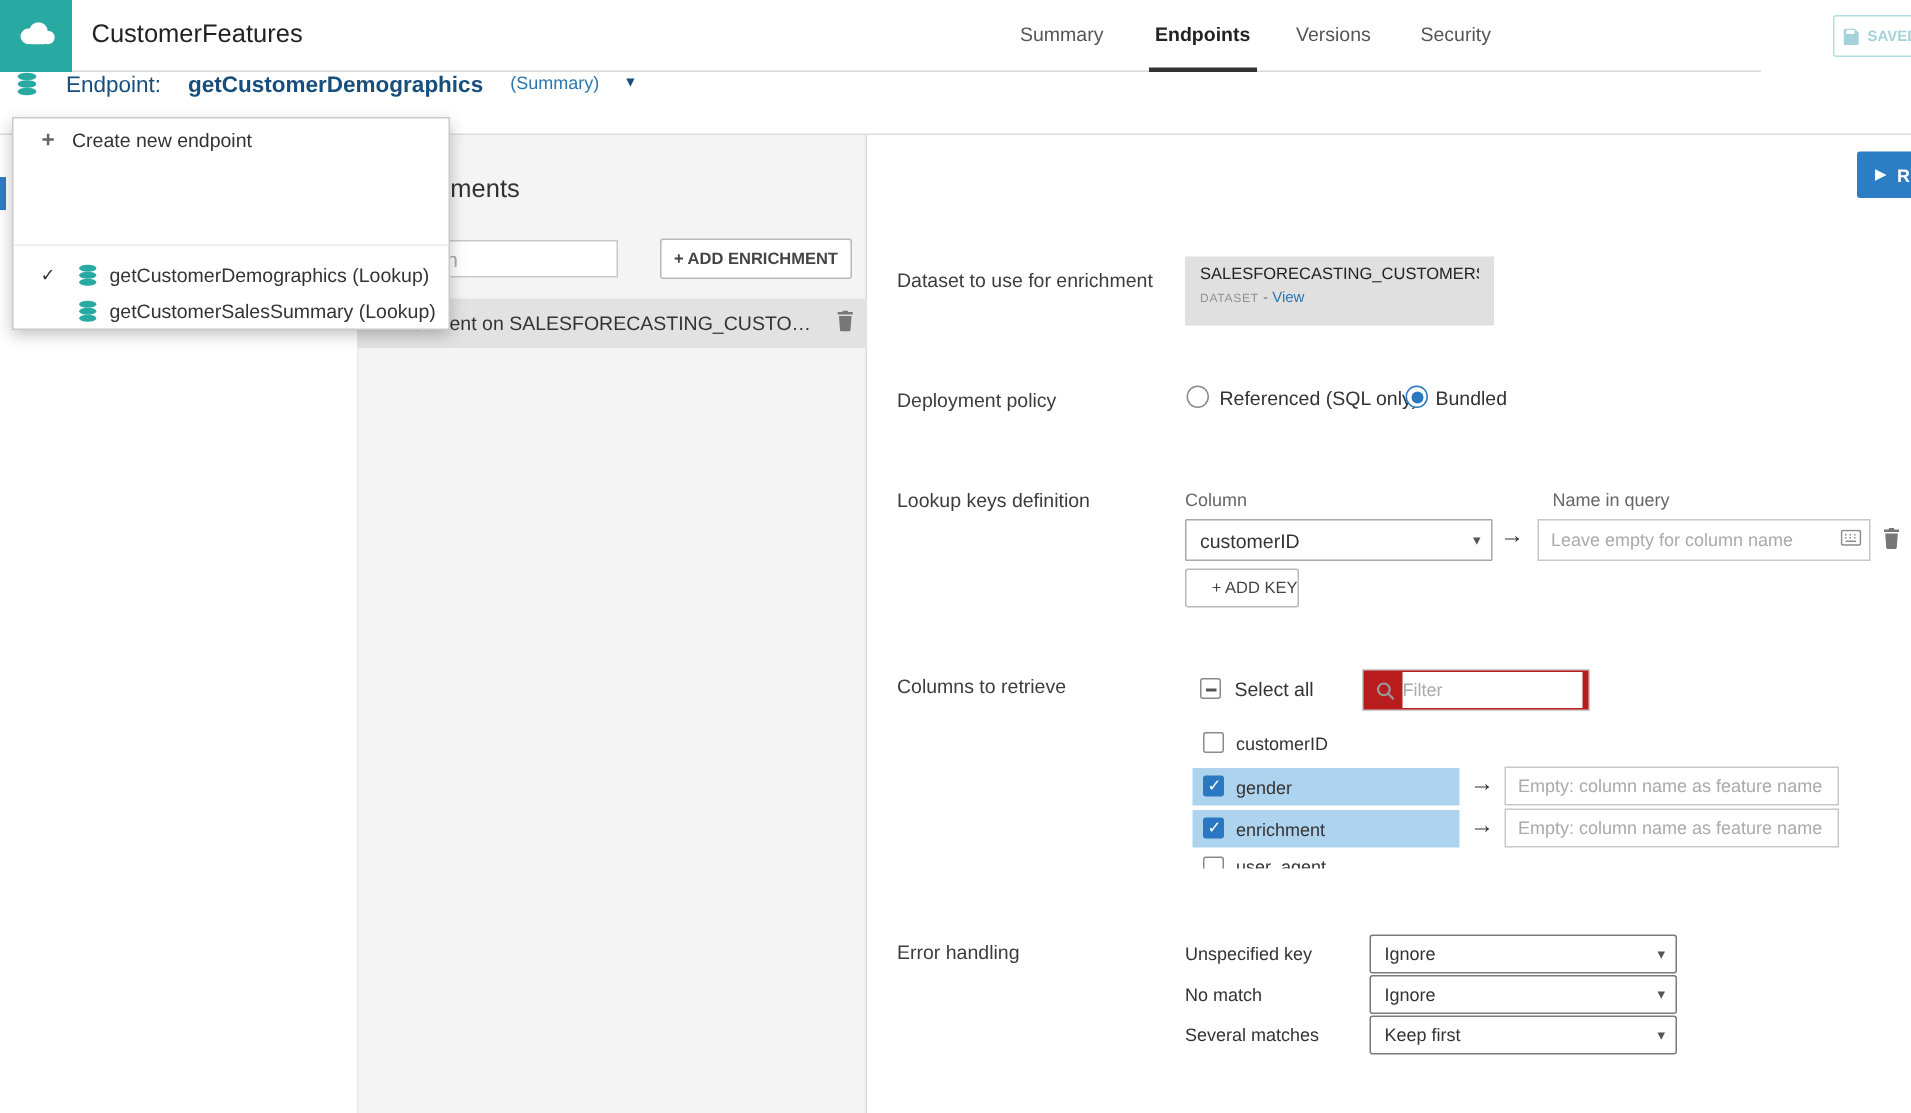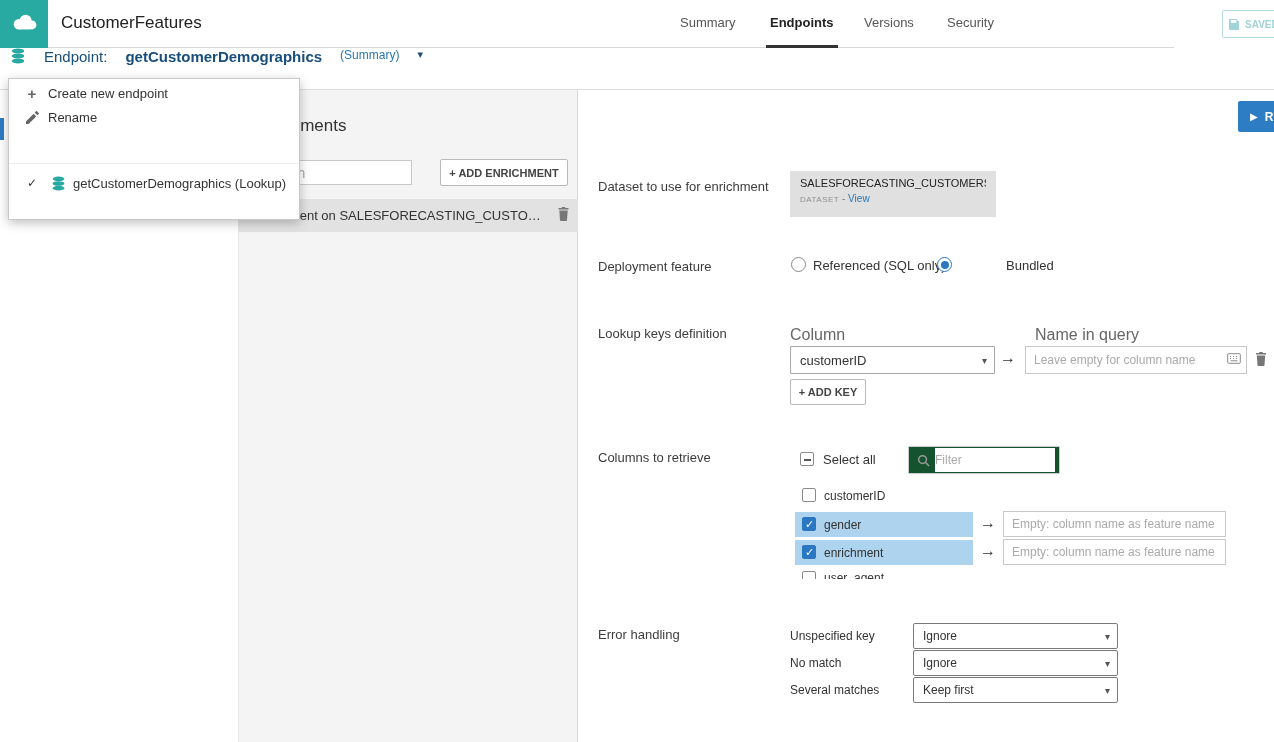--- a/index.html
+++ b/index.html
@@ -36,21 +36,21 @@
   .midpanel{position:absolute;left:238px;top:90px;width:340px;height:652px;background:#f4f4f4;border-right:1px solid #d9d9d9;border-left:1px solid #e7e7e7}
   .enr-title{position:absolute;left:252px;top:116px;font-size:17px;color:#333}
   .enr-search{position:absolute;left:252px;top:160px;width:160px;height:25px;font-size:14px}
   .btn-add-enr{position:absolute;left:440px;top:159px;width:128px;height:27px;background:#fff;border:1px solid #b9b9b9;border-radius:2px;font-size:11px;font-weight:bold;color:#444;display:flex;align-items:center;justify-content:center}
   .enr-item{position:absolute;left:238px;top:199px;width:340px;height:33px;background:#e2e2e2;font-size:13px;color:#333;line-height:33px;padding:0 32px 0 14px;white-space:nowrap;overflow:hidden;cursor:pointer}
   .enr-item b{font-weight:normal}
   .enr-trash{position:absolute;left:557px;top:207px;color:#666;cursor:pointer}
 
   
   .rowlab{position:absolute;font-size:13px;color:#3c3c3c}
-  .subhdr{position:absolute;font-size:16px;color:#666}
+  .subhdr{position:absolute;font-size:12px;color:#666}
   .chip{position:absolute;left:790px;top:171px;width:206px;height:46px;background:#e0e0e0;padding:6px 10px;overflow:hidden}
   .chip .nm{font-size:11px;color:#222;white-space:nowrap;overflow:hidden;display:block}
   .chip .meta{margin-top:4px;font-size:10px;color:#777}
   .chip .kind{font-size:8px;color:#909090;letter-spacing:.5px}
   .chip .view{color:#2777b8;cursor:pointer}
 
   .radio{position:absolute;width:15px;height:15px;border:1px solid #8a8a8a;border-radius:50%;background:#fff;cursor:pointer}
   .radio.sel{border-color:#2a78c2}
   .radio.sel::after{content:"";position:absolute;left:2.5px;top:2.5px;width:8px;height:8px;border-radius:50%;background:#2a78c2}
   .radiolab{position:absolute;font-size:13px;color:#333;cursor:pointer}
@@ -60,28 +60,28 @@
   .select.dark{border-color:#7a7a7a;font-size:12px;border-radius:2px}
 
   .arrow{position:absolute;font-size:16px;font-weight:bold;color:#333}
 
   .inwrap{position:absolute;background:#3b82f6}
   .inwrap input{width:100%;height:100%;border:1px solid #c8c8c8;padding:0 26px 0 8px;font-size:12px;color:#333}
   .inwrap input::placeholder{color:#aaa}
   .inwrap .kicon{position:absolute;right:6px;top:7px;color:#8a8a8a;display:flex}
 
   .icon-trash{cursor:pointer;color:#777;display:inline-flex}
-  .btn-addkey{position:absolute;left:790px;top:379px;width:76px;height:26px;background:#fff;border:1px solid #b9b9b9;border-radius:2px;font-size:11px;font-weight:bold;color:#444;display:flex;align-items:center;justify-content:center}
+  .btn-addkey{position:absolute;left:790px;top:379px;width:76px;height:26px;background:#fff;border:1px solid #b9b9b9;border-radius:2px;font-size:11px;font-weight:normal;color:#444;display:flex;align-items:center;justify-content:flex-end}
 
   .cb{position:absolute;width:14px;height:14px;border:1px solid #8a8a8a;background:#fff;border-radius:2px;cursor:pointer}
   .cb.checked{background:#2a78c2;border-color:#2a78c2}
   .cb.checked::after{content:"\2713";position:absolute;left:2px;top:0;color:#fff;font-size:11px;line-height:13px;font-weight:bold}
   .cb.ind::after{content:"";position:absolute;left:3px;top:5.5px;width:7px;height:2px;background:#555}
 
-  .filterwrap{position:absolute;left:908px;top:446px;width:152px;height:28px;background:#14532d;border:1px solid #ccc}
+  .filterwrap{position:absolute;left:908px;top:446px;width:152px;height:28px;background:#b91c1c;border:1px solid #ccc}
   .filterwrap .fico{position:absolute;left:8px;top:7px;color:#999;display:flex}
   .filterwrap input{position:absolute;left:26px;top:1px;width:120px;height:24px;border:none;font-size:12px;color:#333}
   .filterwrap input::placeholder{color:#aaa}
 
   .colslist{position:absolute;left:790px;top:481px;width:470px;height:98px;overflow:hidden}
   .hl{position:absolute;background:#aed3ee;cursor:pointer}
   .colname{position:absolute;font-size:12px;color:#333;cursor:default}
 
   .errlab{position:absolute;font-size:12px;color:#333}
 
@@ -182,25 +182,25 @@
   </span>
 
   <div class="rowlab" style="left:598px;top:179px">Dataset to use for enrichment</div>
   <div class="chip">
     <span class="nm">SALESFORECASTING_CUSTOMERS_I…</span>
     <div class="meta">
       <span class="kind">DATASET</span><span> - </span><span class="view">View</span>
     </div>
   </div>
 
-  <div class="rowlab" style="left:598px;top:259px">Deployment feature</div>
+  <div class="rowlab" style="left:598px;top:259px">Deployment policy</div>
   <span class="radio" style="left:791px;top:257px"></span>
   <span class="radiolab" style="left:813px;top:258px">Referenced (SQL only)</span>
   <span class="radio sel" style="left:937px;top:257px"></span>
-  <span class="radiolab" style="left:1006px;top:258px">Bundled</span>
+  <span class="radiolab" style="left:957px;top:258px">Bundled</span>
 
   <div class="rowlab" style="left:598px;top:326px">Lookup keys definition</div>
   <div class="subhdr" style="left:790px;top:326px">Column</div>
   <div class="subhdr" style="left:1035px;top:326px">Name in query</div>
   <div class="select" style="left:790px;top:346px;width:205px;height:28px">
     <span>customerID</span>
     <span class="caret">▾</span>
   </div>
   <span class="arrow" style="left:1000px;top:349px">→</span>
   <div class="inwrap" style="left:1025px;top:346px;width:222px;height:28px">
@@ -274,37 +274,42 @@
   <div class="select dark" style="left:913px;top:677px;width:205px;height:26px">
     <span>Keep first</span>
     <span class="caret">▾</span>
   </div>
 
   <div class="menu">
     <div class="menu-act" style="top:2px">
       <span class="mi plus">+</span>
       <span>Create new endpoint</span>
     </div>
-    <div class="menu-act" style="top:26px">
-      <span class="mi">
-        <svg viewBox="0 0 14 14" width="13" height="13" fill="currentColor">
-            <path d="M0 11.2V14h2.8l8.2-8.2-2.8-2.8L0 11.2zM13.7 3.2c.3-.3.3-.8 0-1.1L11.9.3c-.3-.3-.8-.3-1.1 0L9.4 1.7l2.8 2.8 1.5-1.3z"></path>
-          </svg>
-      </span>
-      <span>Rename</span>
-    </div>
     <div class="menu-sep"></div>
     <div class="menu-ep" style="top:92px">
       <span class="chk">✓</span>
       <span class="db">
         <svg viewBox="0 0 16 16" width="15" height="15">
             <g fill="currentColor">
               <ellipse cx="8" cy="3" rx="6.2" ry="2.5"></ellipse>
               <ellipse cx="8" cy="8" rx="6.2" ry="2.5"></ellipse>
               <ellipse cx="8" cy="13" rx="6.2" ry="2.5"></ellipse>
             </g>
           </svg>
       </span>
       <span>getCustomerDemographics (Lookup)</span>
     </div>
+    <div class="menu-ep" style="top:116px">
+      <span class="chk"></span>
+      <span class="db">
+        <svg viewBox="0 0 16 16" width="15" height="15">
+            <g fill="currentColor">
+              <ellipse cx="8" cy="3" rx="6.2" ry="2.5"></ellipse>
+              <ellipse cx="8" cy="8" rx="6.2" ry="2.5"></ellipse>
+              <ellipse cx="8" cy="13" rx="6.2" ry="2.5"></ellipse>
+            </g>
+          </svg>
+      </span>
+      <span>getCustomerSalesSummary (Lookup)</span>
+    </div>
   </div>
 
 </div>
 
 </body></html>

